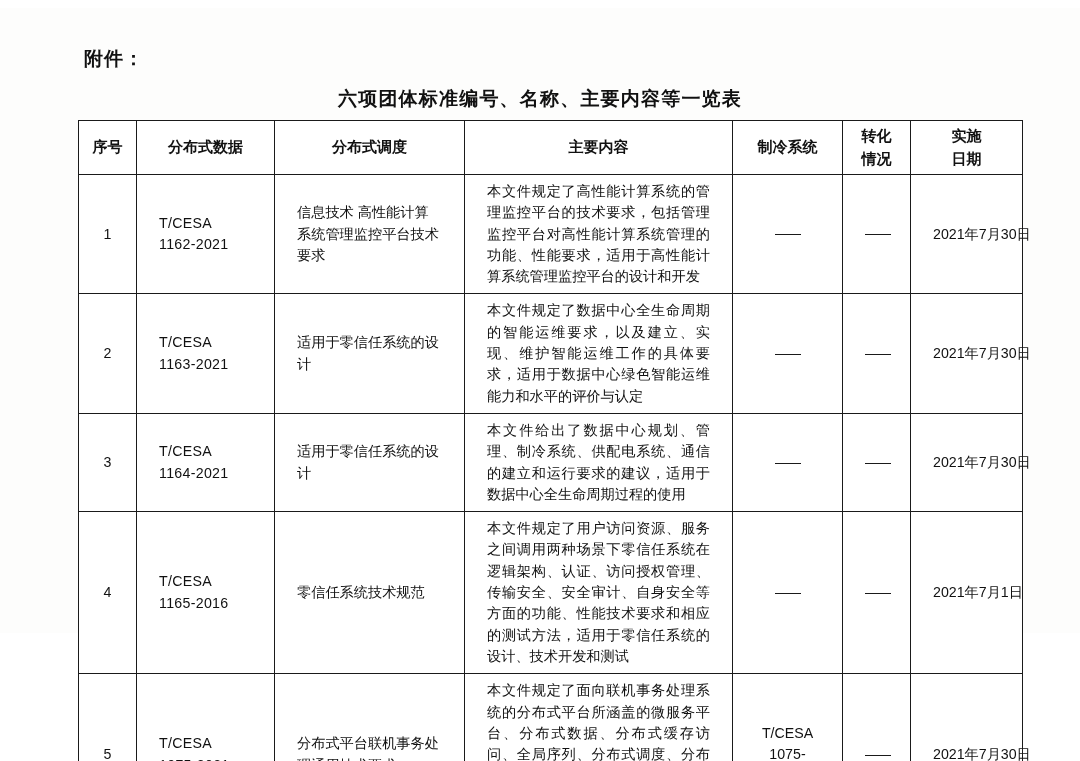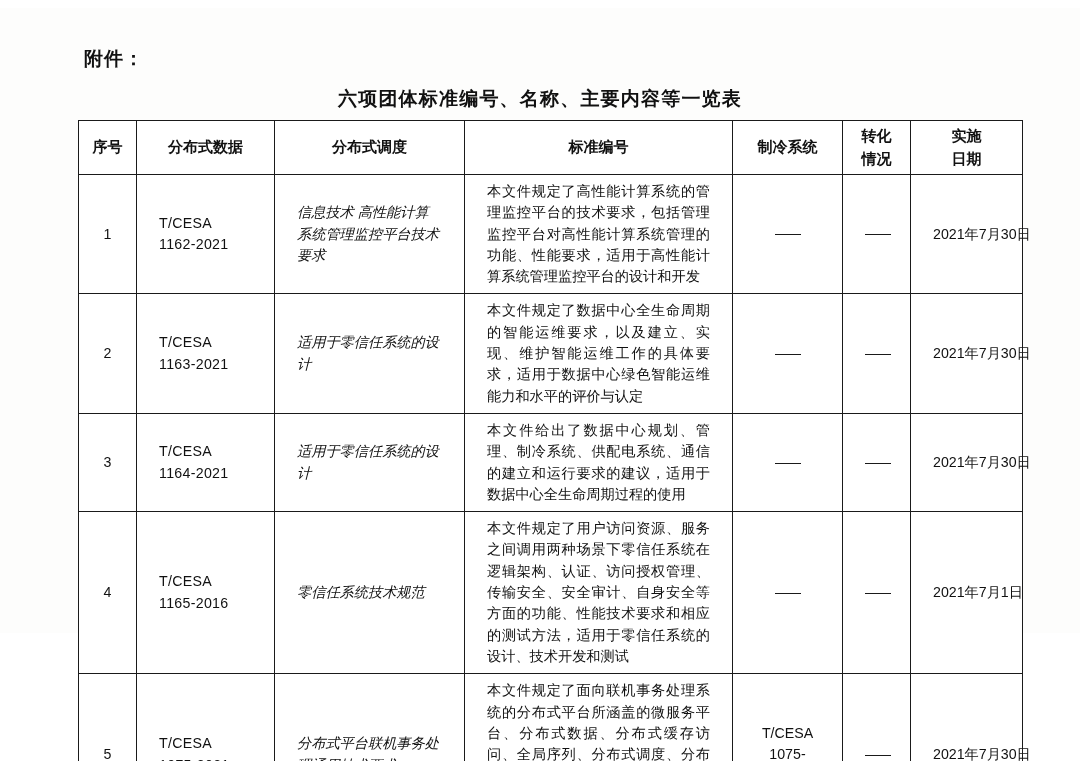--- a/index.html
+++ b/index.html
@@ -70,21 +70,21 @@
   .col-seq    { width: 58px;  }
   .col-code   { width: 138px; }
   .col-name   { width: 190px; }
   .col-main   { width: 268px; }
   .col-repl   { width: 110px; }
   .col-conv   { width: 68px;  }
   .col-date   { width: 112px; }
 
   td.c-seq  { text-align: center; font-size: 14.5px; }
   td.c-code { font-size: 14.5px; letter-spacing: .3px; margin-top: 33px; }
-  td.c-name { text-align: left; font-style: italic; }
+  td.c-name { text-align: left; }
   td.c-main { text-align: justify; text-justify: inter-ideograph; }
   td.c-repl { text-align: center; line-height: 1.35; }
   td.c-conv { text-align: center; }
   td.c-date { text-align: center; white-space: nowrap; font-size: 14.2px; margin-left: 18px; }
 
   .dash {
     display: inline-block;
     width: 26px;
     border-top: 1.6px solid #1a1a1a;
     vertical-align: middle;
@@ -108,21 +108,21 @@
       <col class="col-main">
       <col class="col-repl">
       <col class="col-conv">
       <col class="col-date">
     </colgroup>
     <thead>
       <tr>
         <th>序号</th>
         <th>分布式数据</th>
         <th>分布式调度</th>
-        <th>标准编号</th>
+        <th>主要内容</th>
         <th>制冷系统</th>
         <th>
           <div>转化</div>
           <div>情况</div>
         </th>
         <th>
           <div>实施</div>
           <div>日期</div>
         </th>
       </tr>

